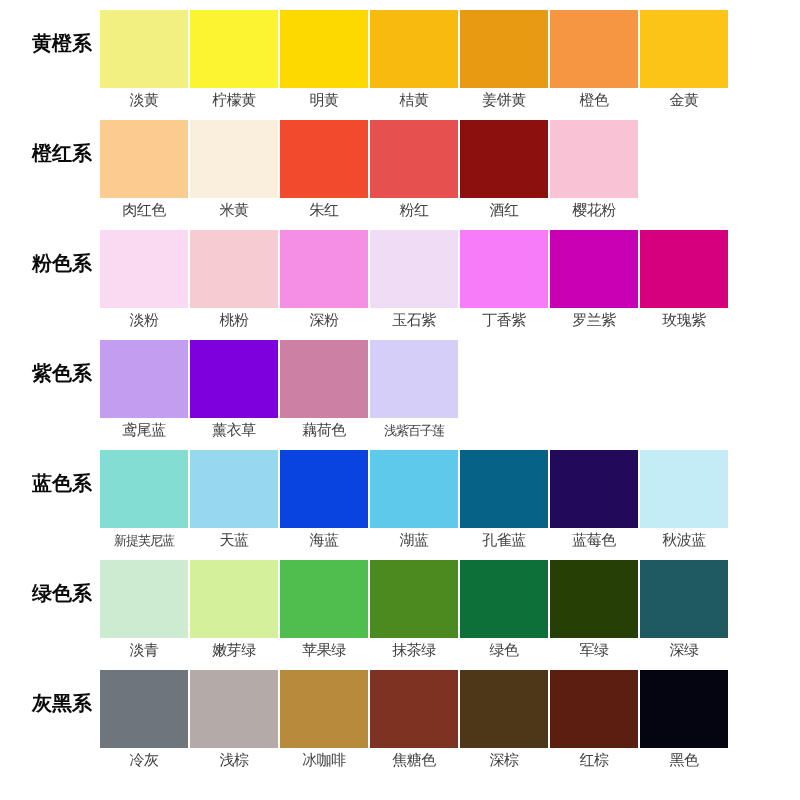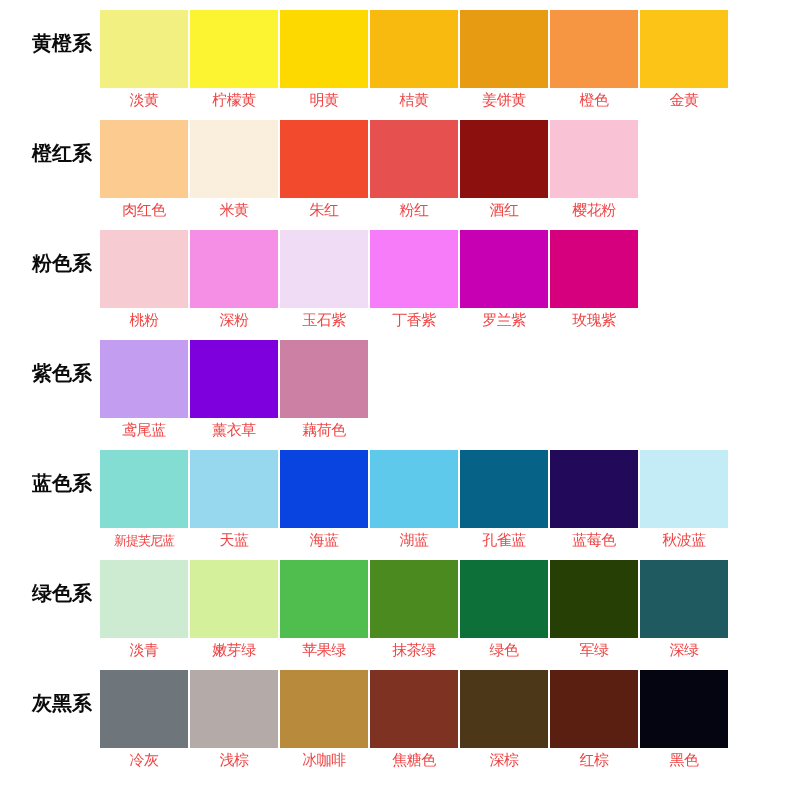--- a/index.html
+++ b/index.html
@@ -55,21 +55,21 @@
   }
   .swatch-chip {
     width: 88px;
     height: 80px;
     margin-top: 10px;
     display: block;
   }
   .swatch-label {
     margin-top: 3px;
     font-size: 15px;
-    color: #ef4444;
+    color: #404040;
     line-height: 19px;
     white-space: nowrap;
     text-align: center;
     letter-spacing: -0.5px;
   }
   .swatch-label.tight {
     font-size: 13px;
     letter-spacing: -1px;
   }
 </style>
@@ -136,20 +136,24 @@
         <div class="swatch-cell">
           <div class="swatch-chip" style="background-color: rgb(250, 194, 213);"></div>
           <div class="swatch-label">樱花粉</div>
         </div>
       </div>
     </div>
     <div class="palette-row">
       <div class="row-title">粉色系</div>
       <div class="swatch-track">
         <div class="swatch-cell">
+          <div class="swatch-chip" style="background-color: rgb(250, 218, 242);"></div>
+          <div class="swatch-label">淡粉</div>
+        </div>
+        <div class="swatch-cell">
           <div class="swatch-chip" style="background-color: rgb(246, 203, 210);"></div>
           <div class="swatch-label">桃粉</div>
         </div>
         <div class="swatch-cell">
           <div class="swatch-chip" style="background-color: rgb(245, 143, 229);"></div>
           <div class="swatch-label">深粉</div>
         </div>
         <div class="swatch-cell">
           <div class="swatch-chip" style="background-color: rgb(241, 220, 246);"></div>
           <div class="swatch-label">玉石紫</div>
@@ -175,20 +179,24 @@
           <div class="swatch-chip" style="background-color: rgb(195, 157, 240);"></div>
           <div class="swatch-label">鸢尾蓝</div>
         </div>
         <div class="swatch-cell">
           <div class="swatch-chip" style="background-color: rgb(126, 0, 220);"></div>
           <div class="swatch-label">薰衣草</div>
         </div>
         <div class="swatch-cell">
           <div class="swatch-chip" style="background-color: rgb(204, 128, 163);"></div>
           <div class="swatch-label">藕荷色</div>
+        </div>
+        <div class="swatch-cell">
+          <div class="swatch-chip" style="background-color: rgb(213, 206, 249);"></div>
+          <div class="swatch-label tight">浅紫百子莲</div>
         </div>
       </div>
     </div>
     <div class="palette-row">
       <div class="row-title">蓝色系</div>
       <div class="swatch-track">
         <div class="swatch-cell">
           <div class="swatch-chip" style="background-color: rgb(131, 221, 210);"></div>
           <div class="swatch-label tight">新提芙尼蓝</div>
         </div>

